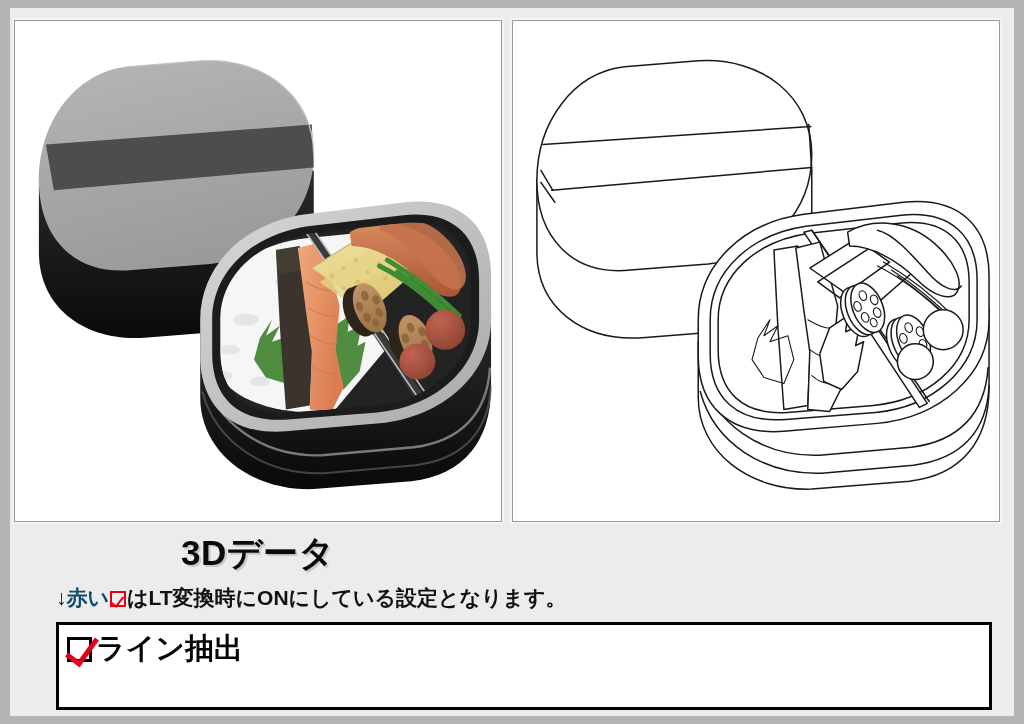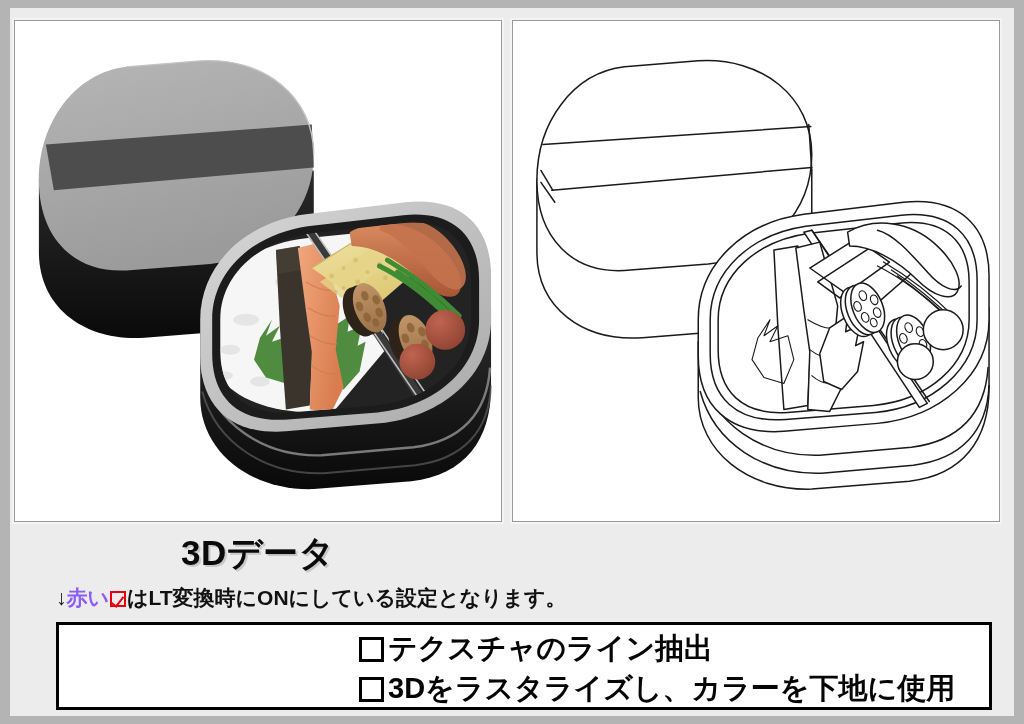--- a/index.html
+++ b/index.html
@@ -52,21 +52,21 @@
   #caption-right{left:502px;width:488px;}
 
   
   #note{
     position:absolute;left:46px;top:576px;
     font-size:21px;font-weight:bold;
     color:#111;
     white-space:nowrap;
     font-family:"Liberation Sans","DejaVu Sans",sans-serif;
   }
-  #note .red{color:#8b5cf6;}
+  #note .red{color:#0c4a6e;}
   #note .arrow{color:#111;font-weight:bold;}
   .mini-check{
     display:inline-block;position:relative;
     width:16px;height:16px;vertical-align:-2px;
     border:2px solid #e60012;
     box-sizing:border-box;margin:0 1px;
   }
   .mini-check::after{
     content:"";position:absolute;
     left:2px;top:1px;width:5px;height:11px;
@@ -437,28 +437,22 @@
 
     <div class="caption-row">
       <div class="caption" id="caption-left">3Dデータ</div>
     </div>
 
     <div id="note"><span class="arrow">↓</span><span class="red">赤い</span><span class="mini-check"></span><span>はLT変換時にONにしている設定となります。</span></div>
 
     <div id="options-box">
 
       <div class="opt-col" id="col-a">
-      </div>
-
-      <div class="opt-col" id="col-b">
         <div class="opt">
-          <span class="box"></span>
-          <span class="opt-label">テクスチャのライン抽出</span>
-        </div>
-        <div class="opt">
-          <span class="box"></span>
-          <span class="opt-label">3Dをラスタライズし、カラーを下地に使用</span>
+          <span class="box checked"></span>
+          <span class="opt-label">ライン抽出</span>
         </div>
       </div>
+
     </div>
 
   </div>
 </div>
 
 </body></html>

